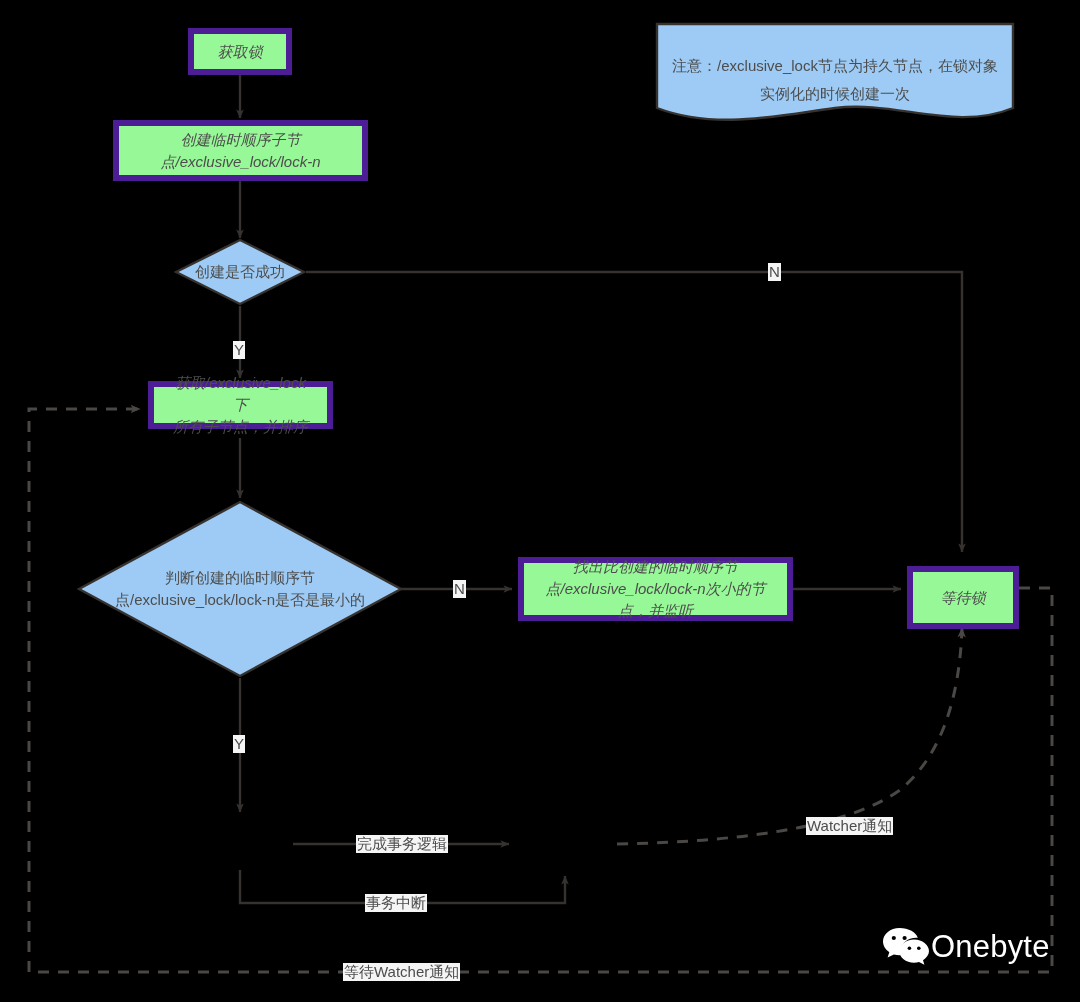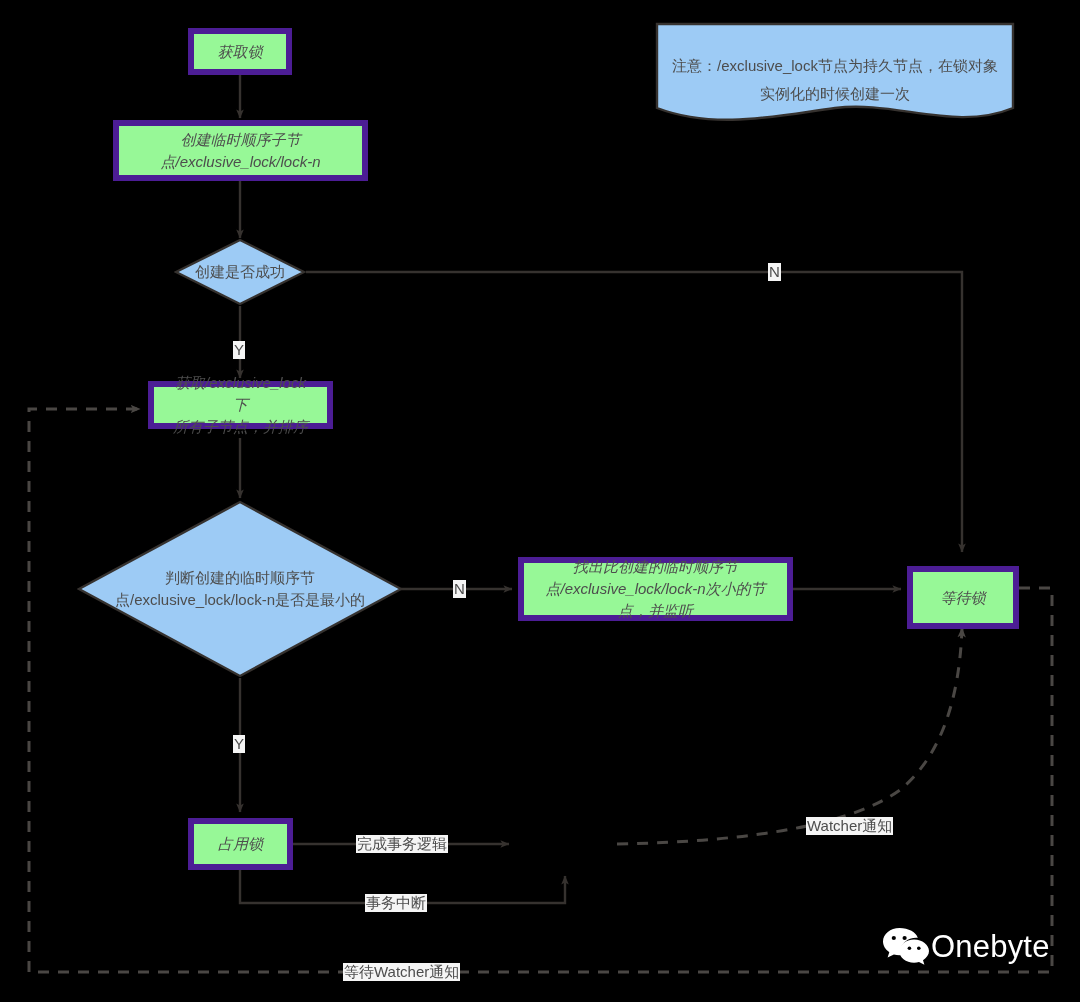--- a/index.html
+++ b/index.html
@@ -169,21 +169,20 @@
     <div class="diamond-label">判断创建的临时顺序节
 点/exclusive_lock/lock-n是否是最小的</div>
   </div>
 
   <div class="node proc" style="left:518px; top:557px; width:275px; height:64px;">找出比创建的临时顺序节
 点/exclusive_lock/lock-n次小的节
 点，并监听</div>
 
   <div class="node proc" style="left:907px; top:566px; width:112px; height:63px;">等待锁</div>
 
-  <div class="node proc" style="left:188px; top:818px; width:105px; height:52px;">占用锁</div>
 
 
   <div class="edge-label" style="left:768px; top:263px;">N</div>
 
   <div class="edge-label" style="left:233px; top:341px;">Y</div>
 
   <div class="edge-label" style="left:453px; top:580px;">N</div>
 
   <div class="edge-label" style="left:233px; top:735px;">Y</div>
 

